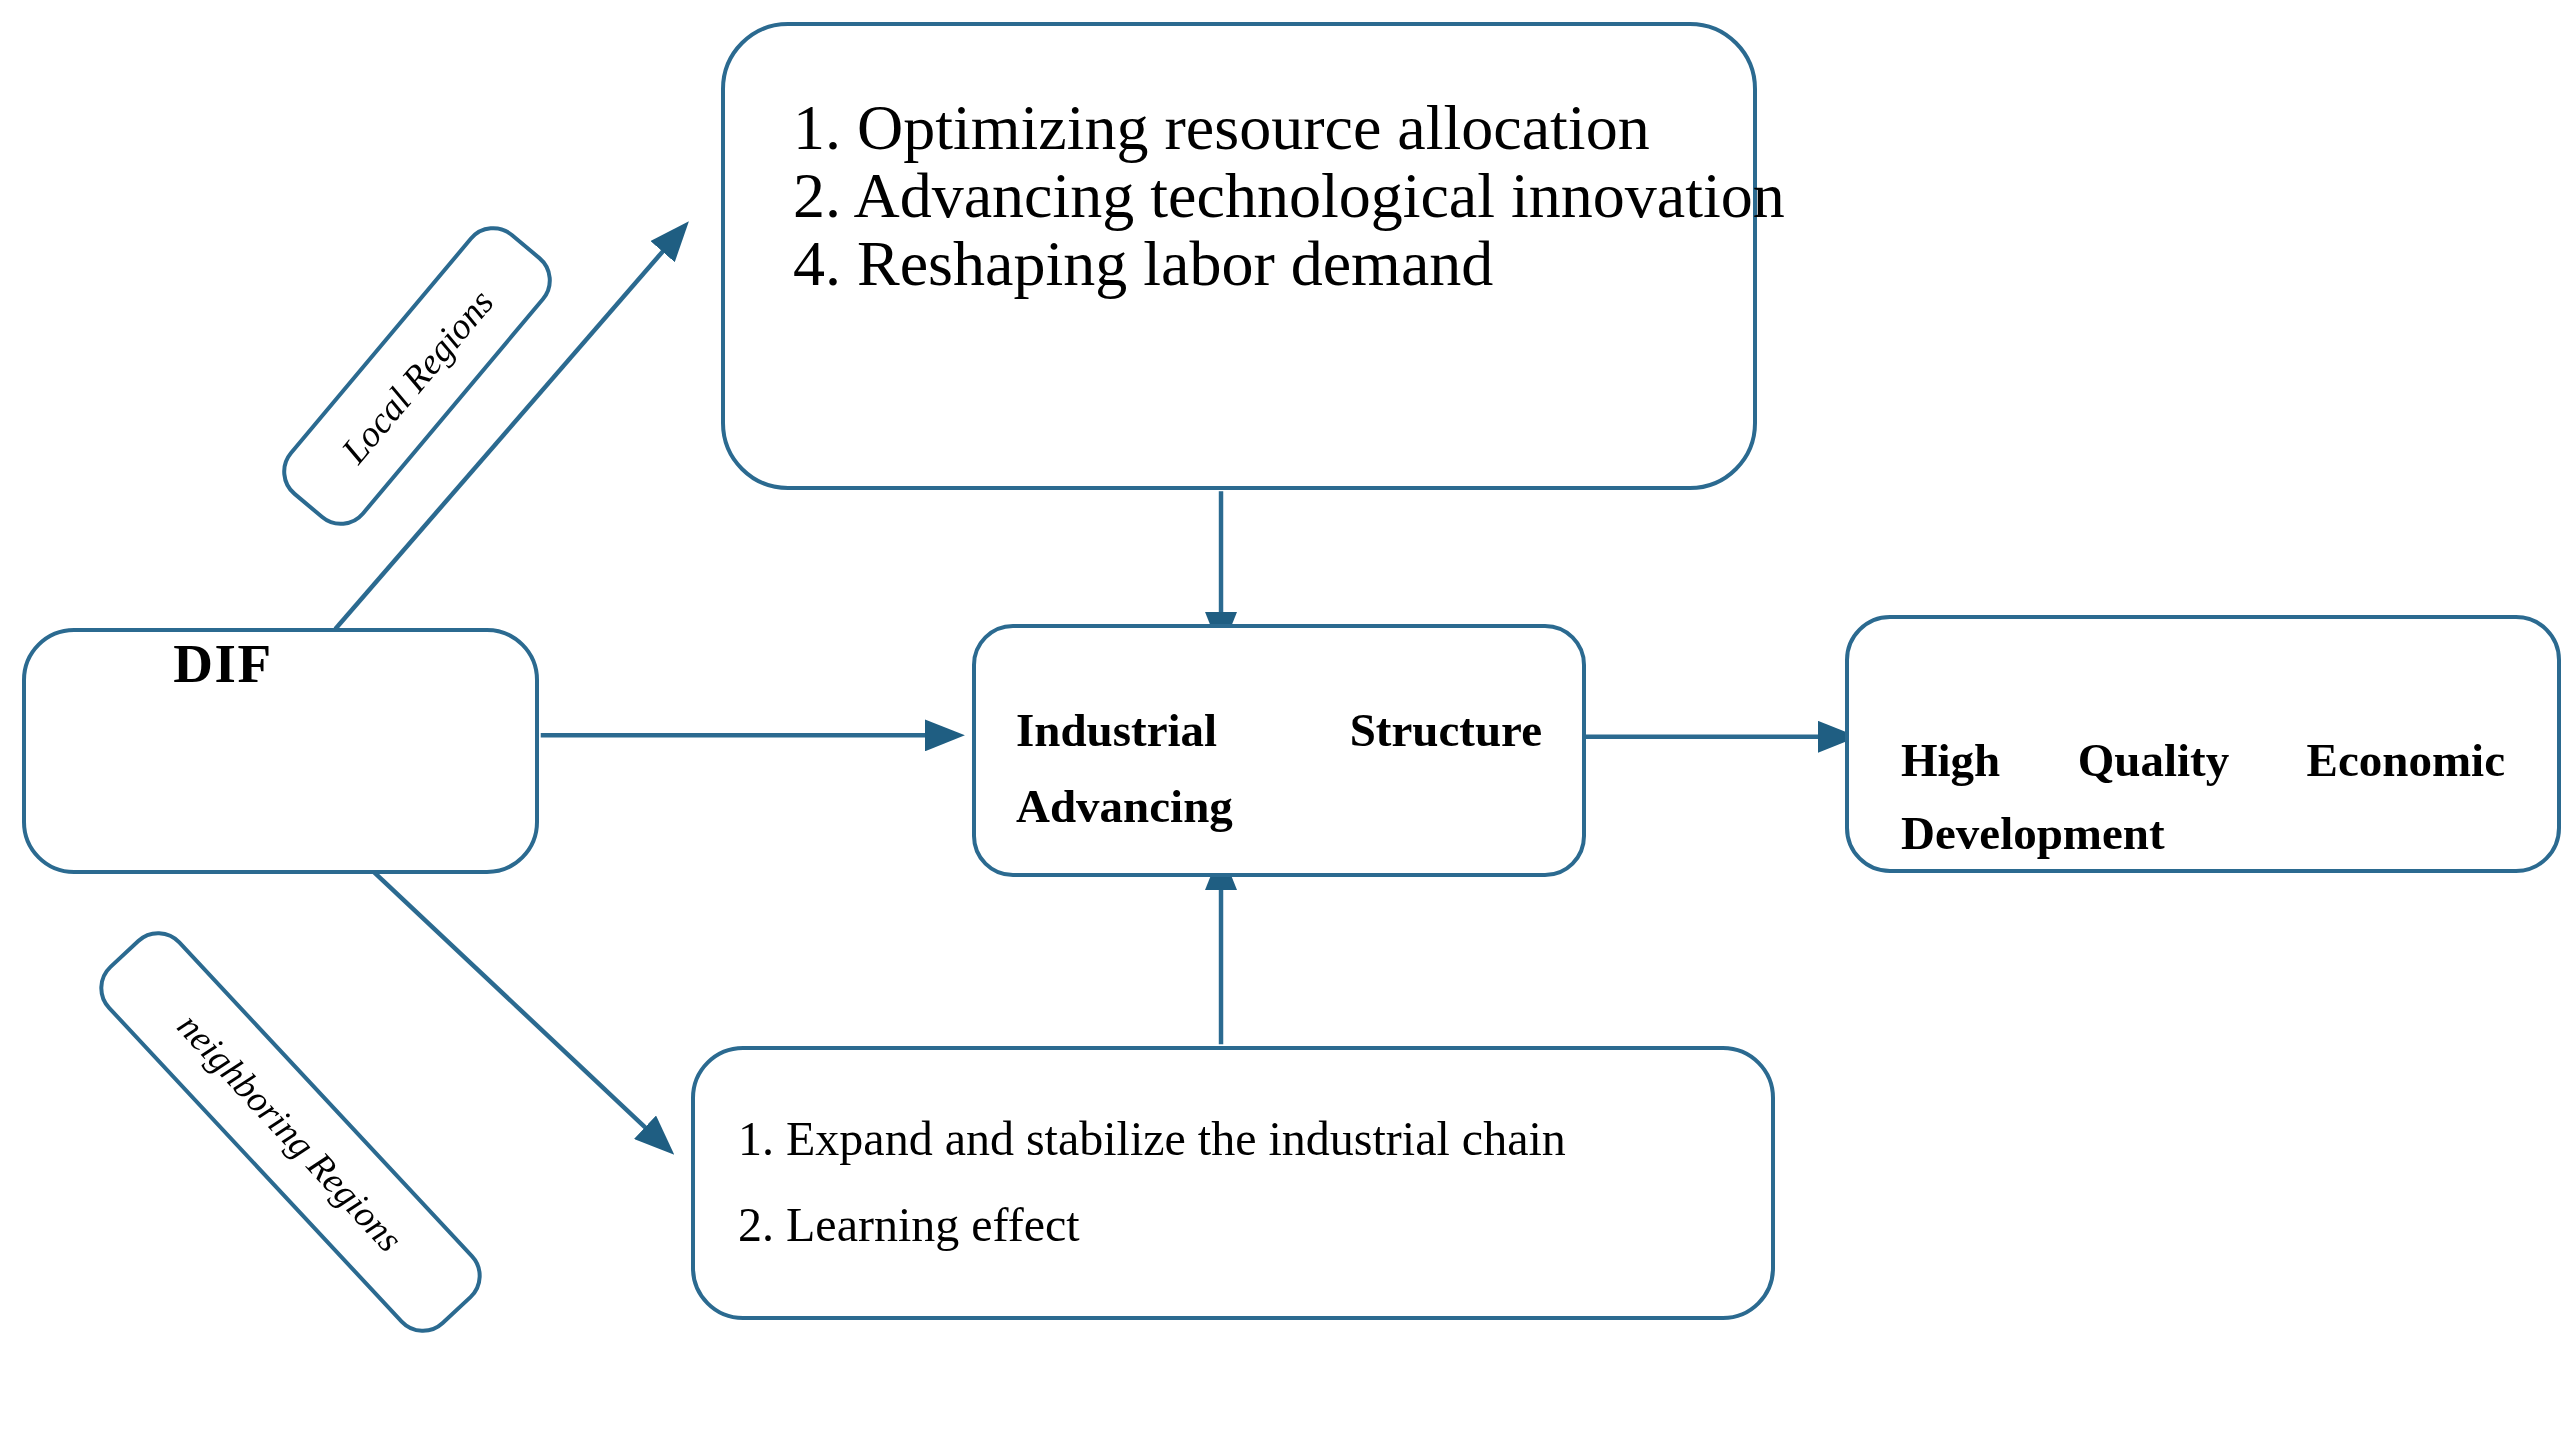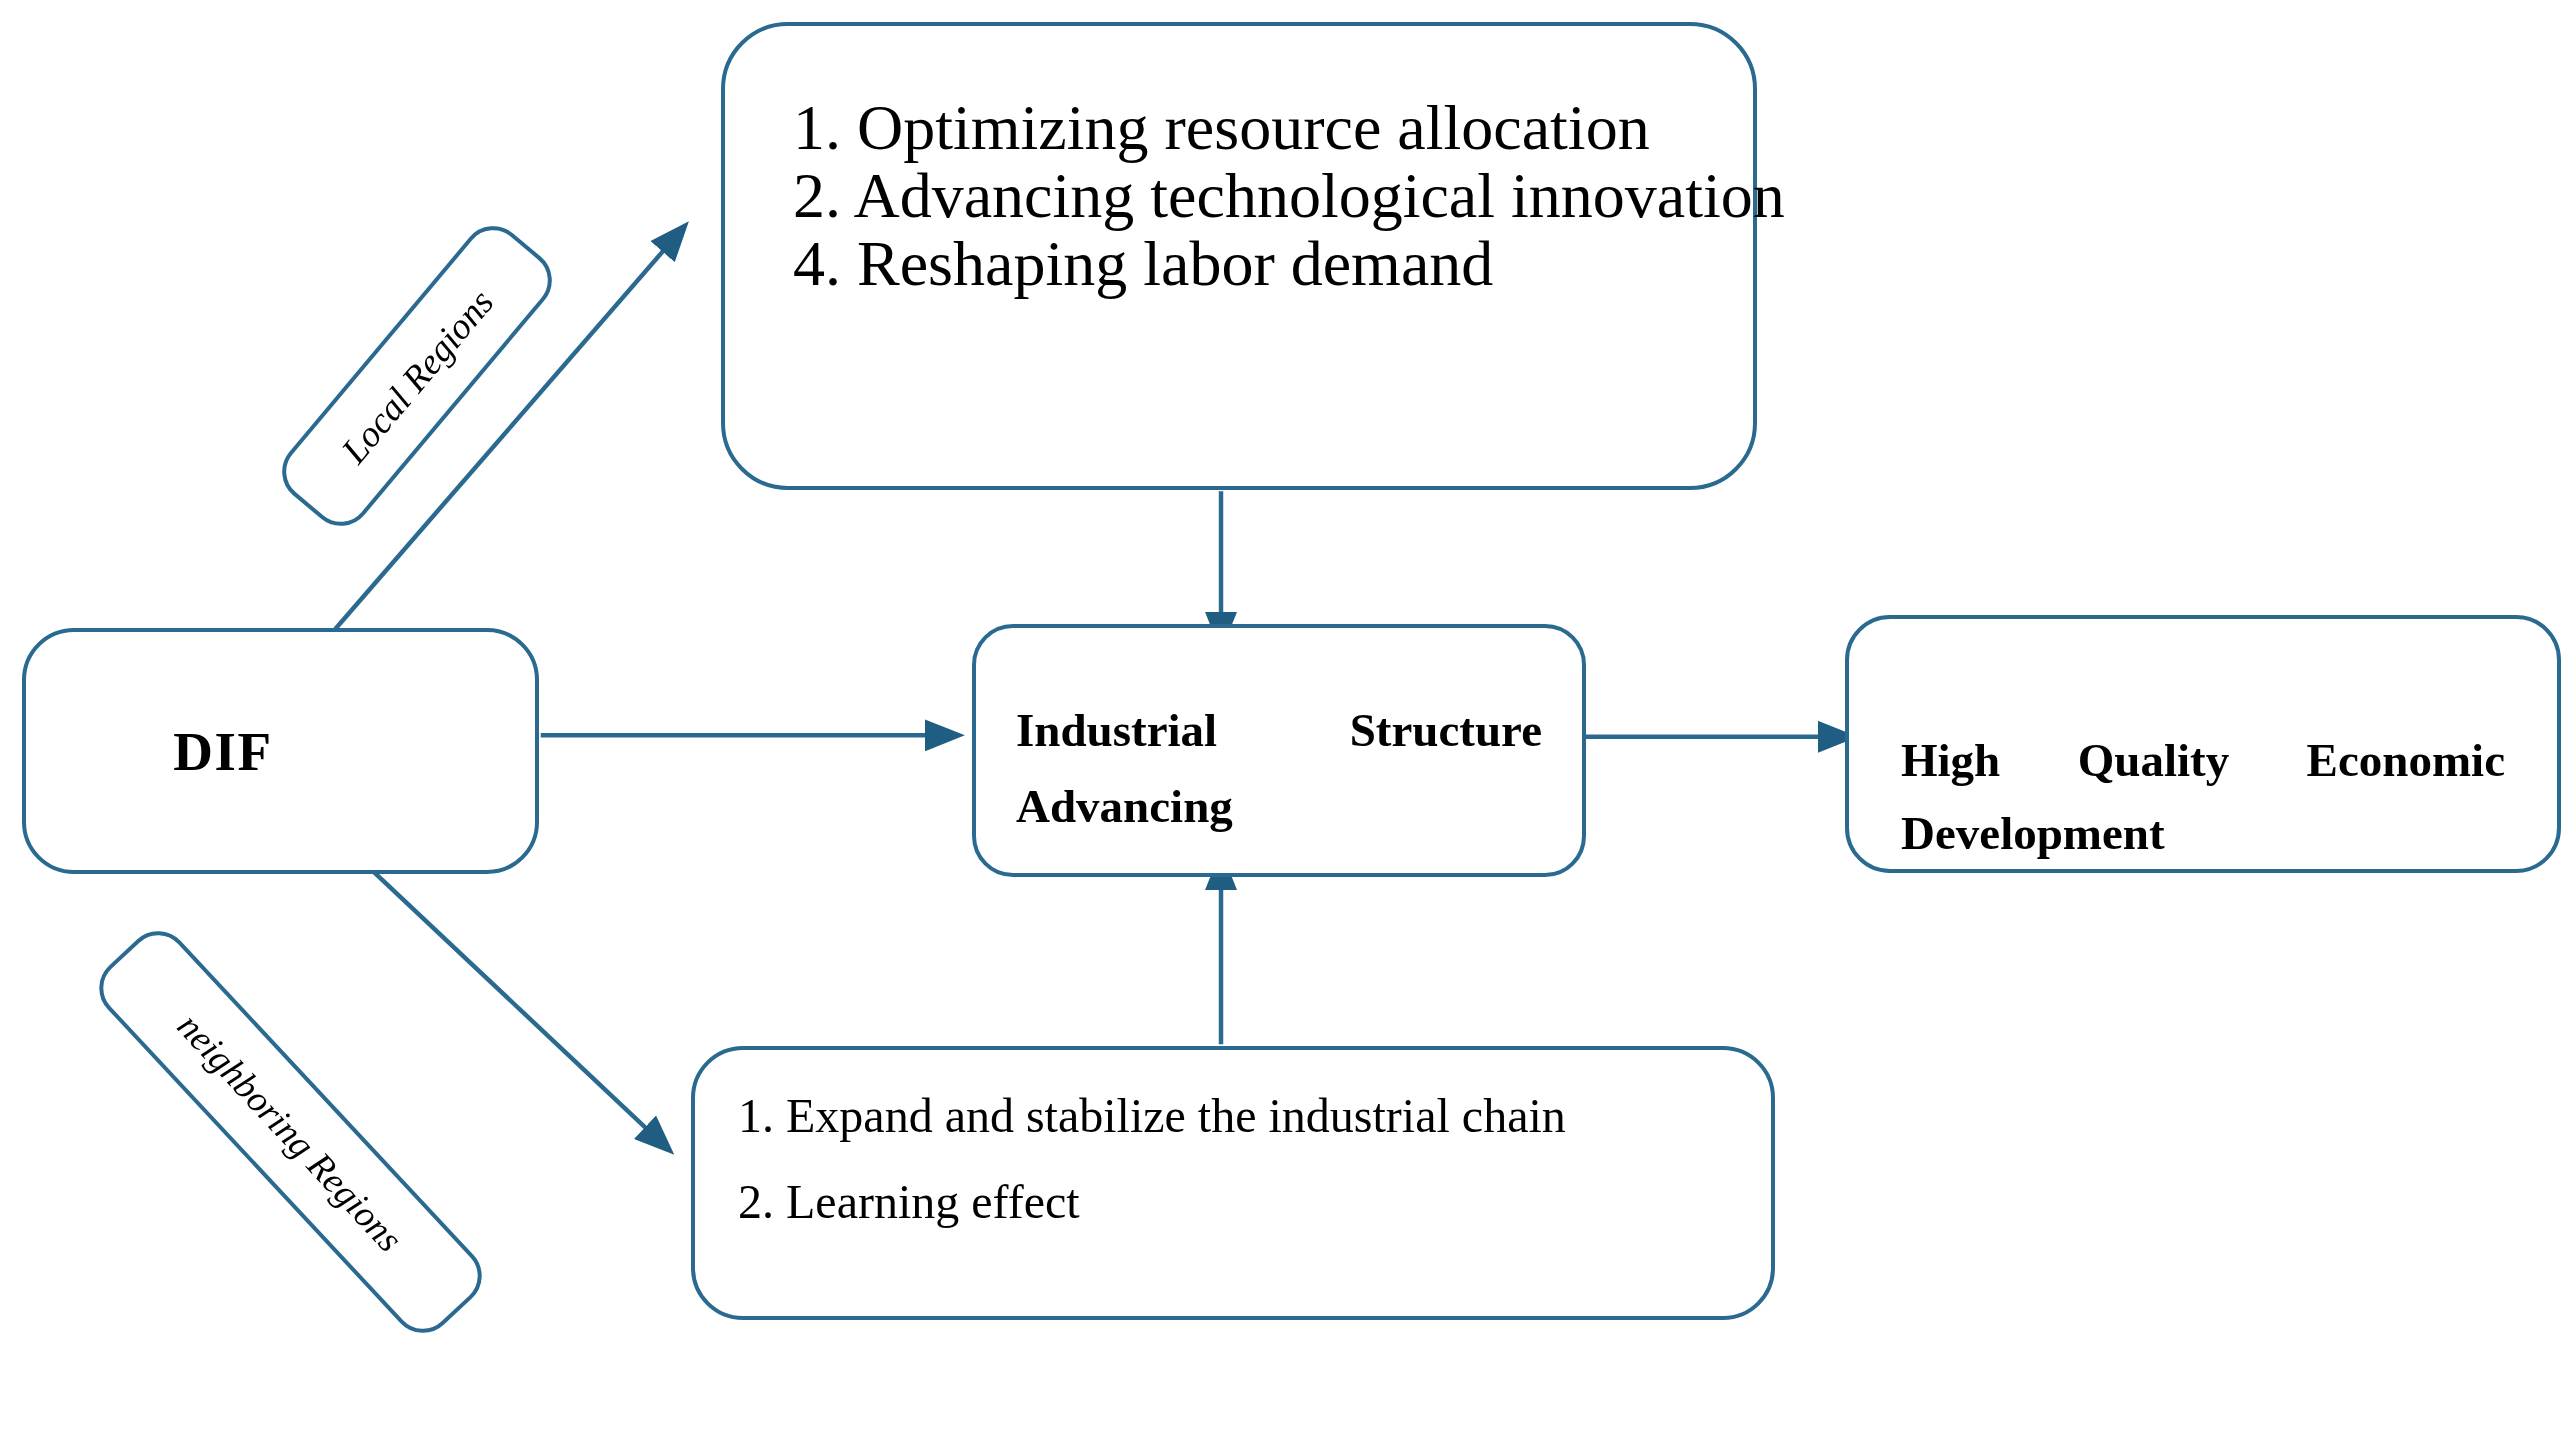--- a/index.html
+++ b/index.html
@@ -15,21 +15,21 @@
     position:absolute;
     box-sizing:border-box;
     background:#ffffff;
     border:4.5px solid #2b6a90;
   }
   .arrow-layer{position:absolute;left:0;top:0;width:2576px;height:1432px;}
 
   
   .dif{
     left:22.3px;top:628px;width:517px;height:246px;border-radius:52px;
-    display:flex;align-items:center;
+    display:flex;
     padding-left:147px;
     font-size:55px;font-weight:bold;letter-spacing:1.5px;
   }
 
   
   .topbox{
     left:721px;top:22.3px;width:1036px;height:468px;border-radius:67px;
     padding:68px 27px 0 68px;
     font-size:64px;
   }
@@ -49,21 +49,21 @@
     left:1845px;top:615px;width:716px;height:258px;border-radius:45px;
     padding:105px 52px 0 52px;
     font-size:47px;font-weight:bold;
   }
   .rightbox .jline{display:flex;justify-content:space-between;line-height:73px;}
   .rightbox .l2{line-height:73px;}
 
   
   .bottombox{
     left:691px;top:1046px;width:1084px;height:274px;border-radius:52px;
-    padding:32px 30px 0 43px;
+    padding:55px 30px 0 43px;
     font-size:48px;
   }
   .bottombox .li{line-height:68px;white-space:nowrap;}
   .bottombox .li + .li{margin-top:18px;}
 
   
   .rotbox{
     border-radius:31px;
     display:flex;align-items:center;justify-content:center;
     font-style:italic;font-size:37px;

